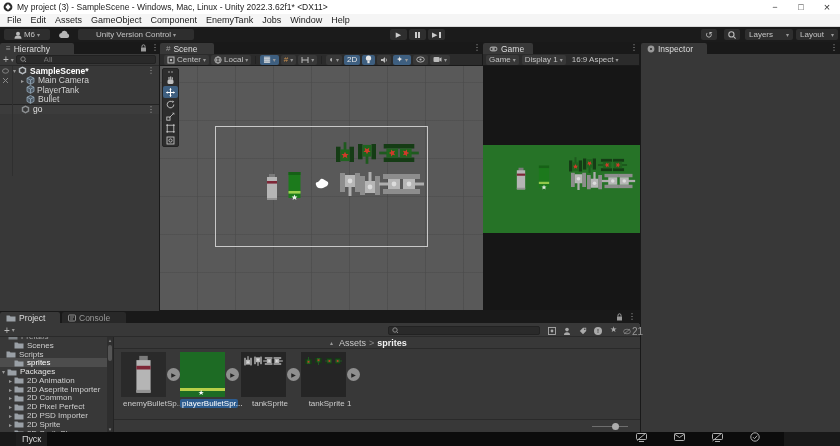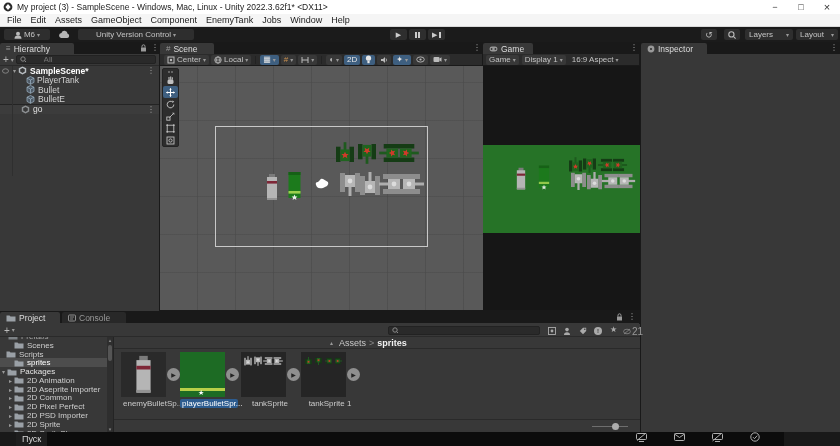--- a/index.html
+++ b/index.html
@@ -202,37 +202,41 @@
         <svg width="7" height="6" style="margin-left:2px">
             <ellipse cx="3.5" cy="3" rx="3" ry="2.2" fill="none" stroke="#8a8a8a" stroke-width="0.9"></ellipse>
           </svg>
         <span class="tiny-caret" style="margin-left:2px">▾</span>
         <svg width="9" height="9">
             <use href="#uscene"></use>
           </svg>
         <span style="font-weight:bold;color:#fff;margin-left:3px">SampleScene*</span>
         <span class="dots" style="margin-left:auto;margin-right:4px">⋮</span>
       </div>
+      <div class="hrow">
+        <svg width="7" height="7" style="margin-left:2px">
+            <path d="M1 1 L6 6 M6 1 L1 6" stroke="#8a8a8a" stroke-width="1"></path>
+          </svg>
+        <span class="tiny-caret" style="margin-left:10px">▸</span>
+        <svg width="9" height="9">
+            <use href="#cube"></use>
+          </svg>
+        <span style="margin-left:3px">Main Camera</span>
+      </div>
       <div class="hrow" style="padding-left:26px">
         <svg width="9" height="9">
             <use href="#cube"></use>
           </svg>
         <span style="margin-left:2px">PlayerTank</span>
       </div>
       <div class="hrow" style="padding-left:26px">
         <svg width="9" height="9">
             <use href="#cube"></use>
           </svg>
         <span style="margin-left:3px">Bullet</span>
-      </div>
-      <div class="hrow" style="padding-left:26px">
-        <svg width="9" height="9">
-            <use href="#cube"></use>
-          </svg>
-        <span style="margin-left:3px">BulletE</span>
       </div>
       <div class="hrow" style="border-top:1px solid #242424;background:#3c3c3c">
         <svg width="9" height="9" style="margin-left:21px;opacity:.65">
             <use href="#uscene"></use>
           </svg>
         <span style="margin-left:3px;color:#e0e0e0">go</span>
         <span class="dots" style="margin-left:auto;margin-right:4px">⋮</span>
       </div>
     </div>
   </div>

